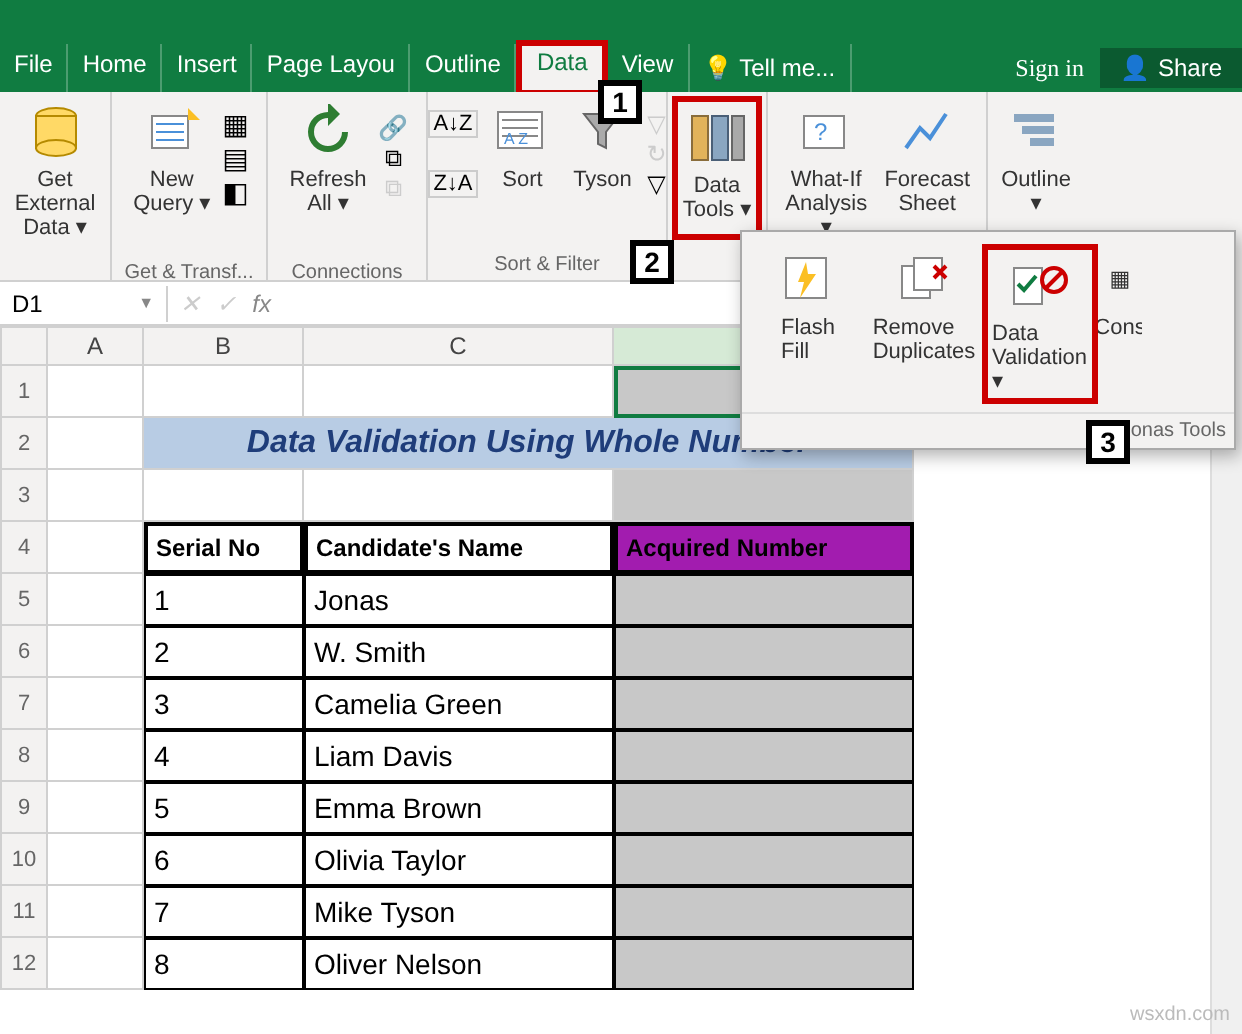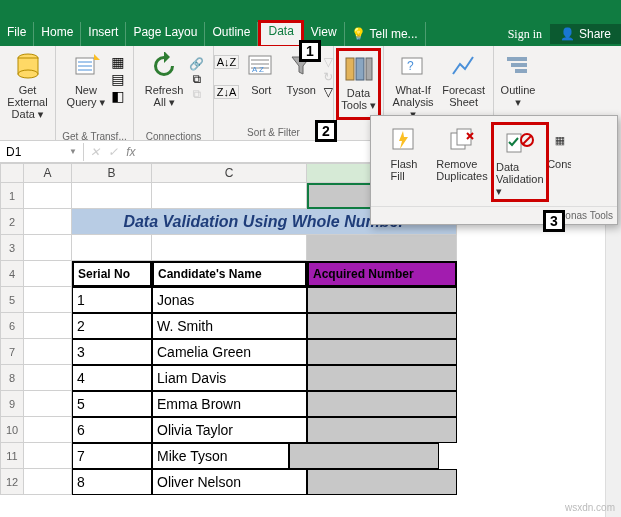--- a/index.html
+++ b/index.html
@@ -331,21 +331,21 @@
       <div class="rh">10</div>
       <div class="cell" style="width:48px"></div>
       <div class="cell tbl-c" style="width:80px">6</div>
       <div class="cell tbl-c" style="width:155px">Olivia Taylor</div>
       <div class="cell tbl-c sel" style="width:150px"></div>
     </div>
   <div class="row">
       <div class="rh">11</div>
       <div class="cell" style="width:48px"></div>
       <div class="cell tbl-c" style="width:80px">7</div>
-      <div class="cell tbl-c" style="width:137px">Mike Tyson</div>
+      <div class="cell tbl-c" style="width:155px">Mike Tyson</div>
       <div class="cell tbl-c sel" style="width:150px"></div>
     </div>
   <div class="row">
       <div class="rh">12</div>
       <div class="cell" style="width:48px"></div>
       <div class="cell tbl-c" style="width:80px">8</div>
       <div class="cell tbl-c" style="width:155px">Oliver Nelson</div>
       <div class="cell tbl-c sel" style="width:150px"></div>
     </div>
 </div>

